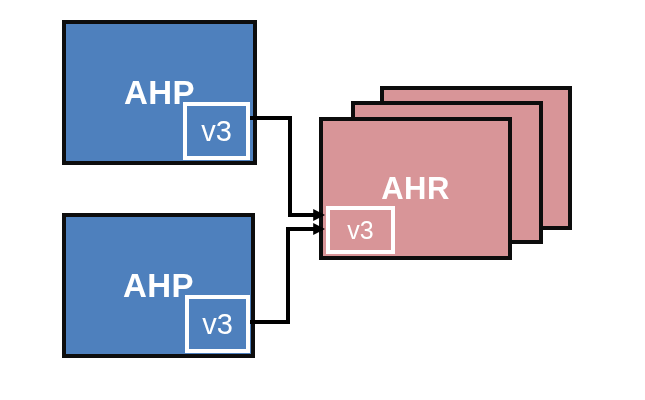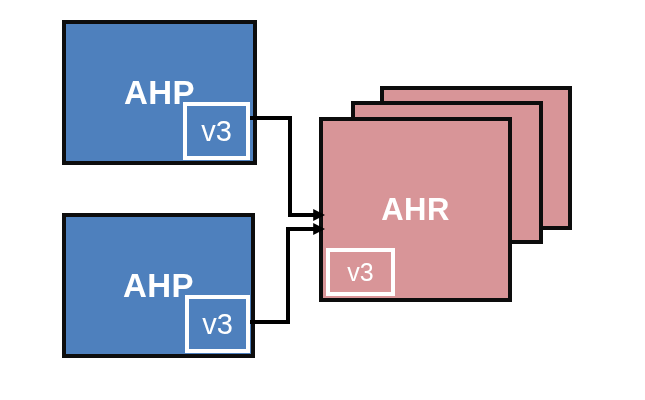--- a/index.html
+++ b/index.html
@@ -40,21 +40,21 @@
 
   #ahp-top    { left: 62px;  top: 20px;  width: 195px; height: 145px; }
   #ahp-bottom { left: 62px;  top: 213px; width: 193px; height: 145px; }
 
   #ahp-top .node-label,
   #ahp-bottom .node-label { font-size: 33px; }
 
   
   #ahr-back   { left: 380px; top: 86px;  width: 192px; height: 144px; }
   #ahr-middle { left: 351px; top: 101px; width: 192px; height: 143px; }
-  #ahr-front  { left: 319px; top: 117px; width: 193px; height: 185px; }
+  #ahr-front  { left: 319px; top: 117px; width: 193px; height: 143px; }
   #ahr-front .node-label { font-size: 31px; }
 
   
   .badge {
     position: absolute;
     box-sizing: border-box;
     border: 4px solid var(--badge-border, #ffffff);
     display: flex;
     align-items: center;
     justify-content: center;

